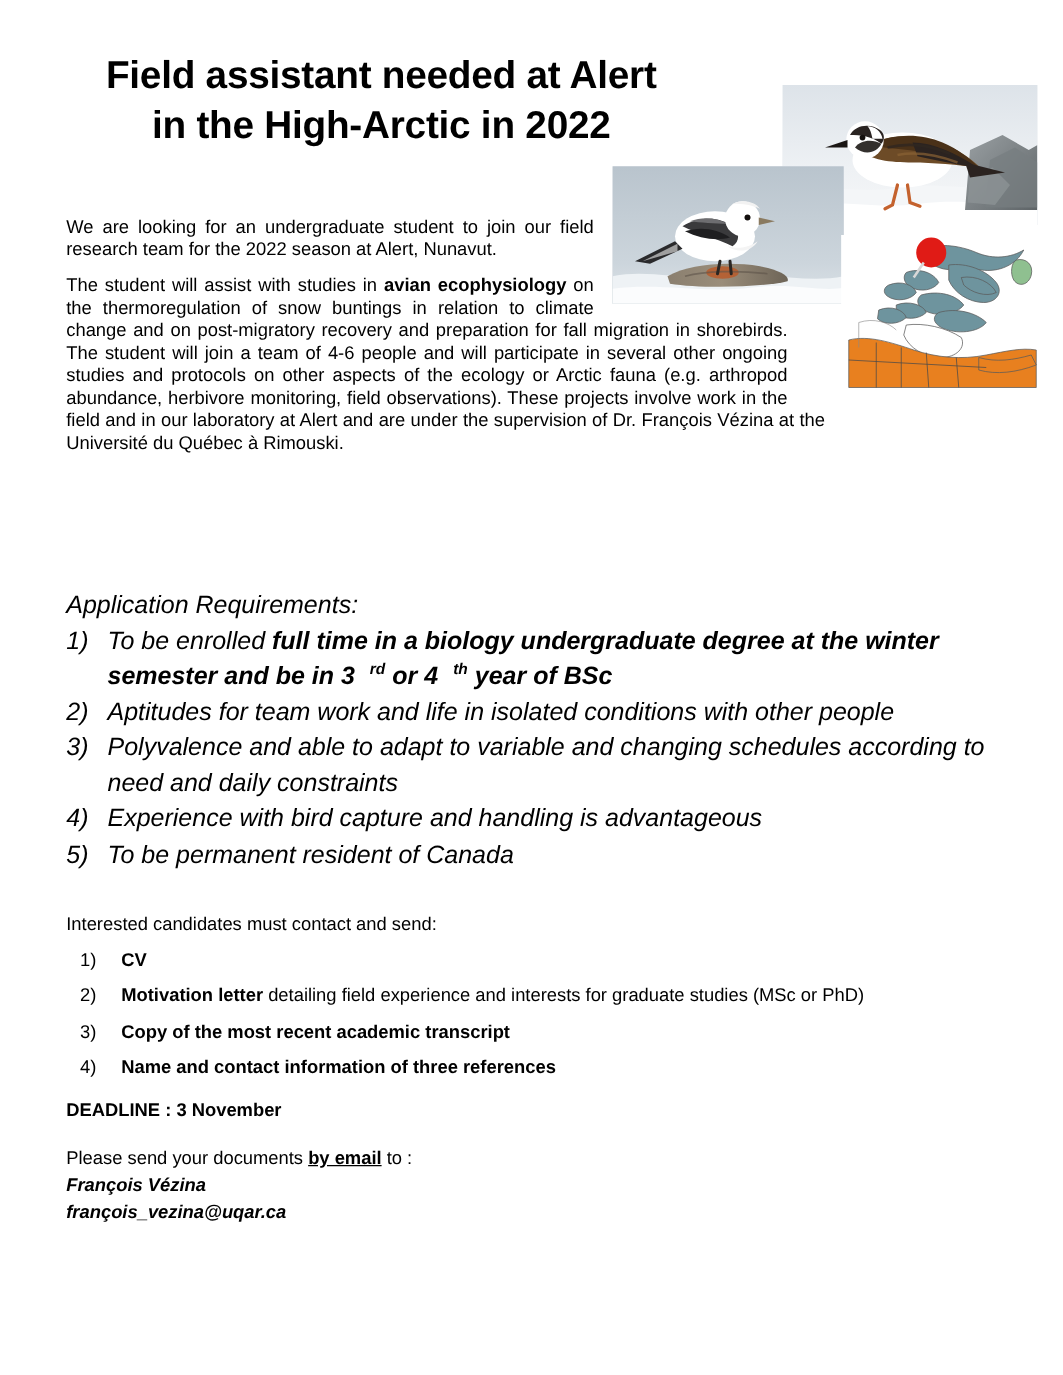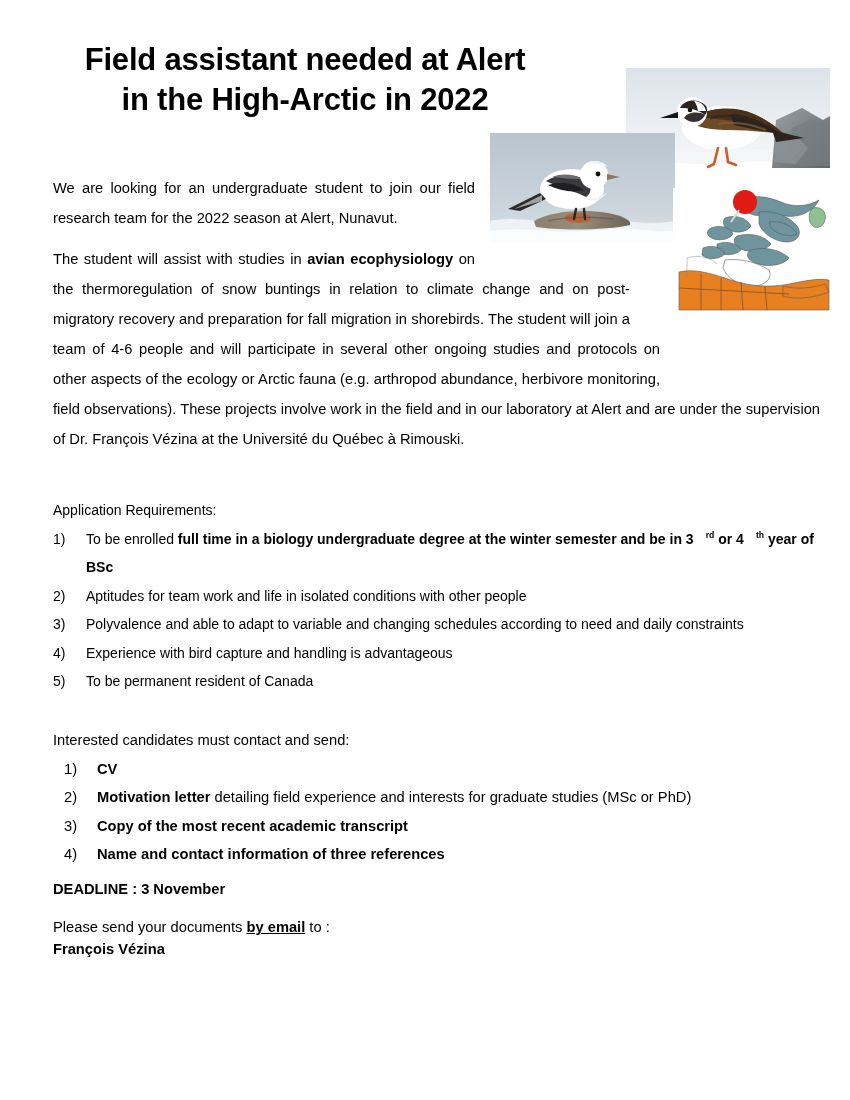--- a/index.html
+++ b/index.html
@@ -67,21 +67,21 @@
   }
   .img-turnstone svg, .img-bunting svg, .img-map svg { display: block; }
 
   
   .body-text {
     position: absolute;
     left: 53px;
     top: 173px;
     width: 767px;
     font-size: 14.7px;
-    line-height: 30px;
+    line-height: 18px;
     text-align: justify;
     text-justify: inter-word;
   }
   .body-text p { margin: 0 0 0 0; }
   .body-text p.p2 { margin-top: 11px; }
 
   
   .shape-a {
     float: right;
     width: 345px;
@@ -100,24 +100,25 @@
     width: 160px;
     height: 46px;
     clear: right;
     shape-outside: content-box;
   }
 
   
   .req-block {
     position: absolute;
     left: 53px;
-    top: 496px;
+    top: 470px;
     width: 767px;
-    font-size: 14px;
+    font-size: 20px;
     line-height: 28.5px;
+    font-style: italic;
   }
   .req-head { margin: 0; }
 
   ol.numlist {
     list-style: none;
     margin: 0;
     padding: 0;
   }
   ol.numlist > li {
     position: relative;
@@ -158,21 +159,21 @@
     line-height: 22px;
   }
   .contact {
     position: absolute;
     left: 53px;
     top: 917px;
     font-size: 14.7px;
     line-height: 21.5px;
   }
   .contact .l1 { font-weight: normal; text-align: right; }
-  .contact .l2, .contact .l3 { font-weight: bold; }
+  .contact .l2, .contact .l3 { font-weight: bold; font-style: italic; }
 
   b, strong { font-weight: bold; }
   .u { text-decoration: underline; }
   sup {
     font-size: 0.62em;
     vertical-align: super;
     line-height: 0;
     padding-left: 12px;
   }
 </style>
@@ -376,15 +377,16 @@
         <b>Name and contact information of three references</b><span></span>
       </li>
     </ol>
   </div>
 
   <div class="deadline">DEADLINE : 3 November</div>
 
   <div class="contact">
     <div class="l1"><span>Please send your documents </span><b class="u">by email</b><span> to :</span></div>
     <div class="l2">François Vézina</div>
+    <div class="l3">françois_vezina@uqar.ca</div>
   </div>
 
 </div>
 
 </body></html>

